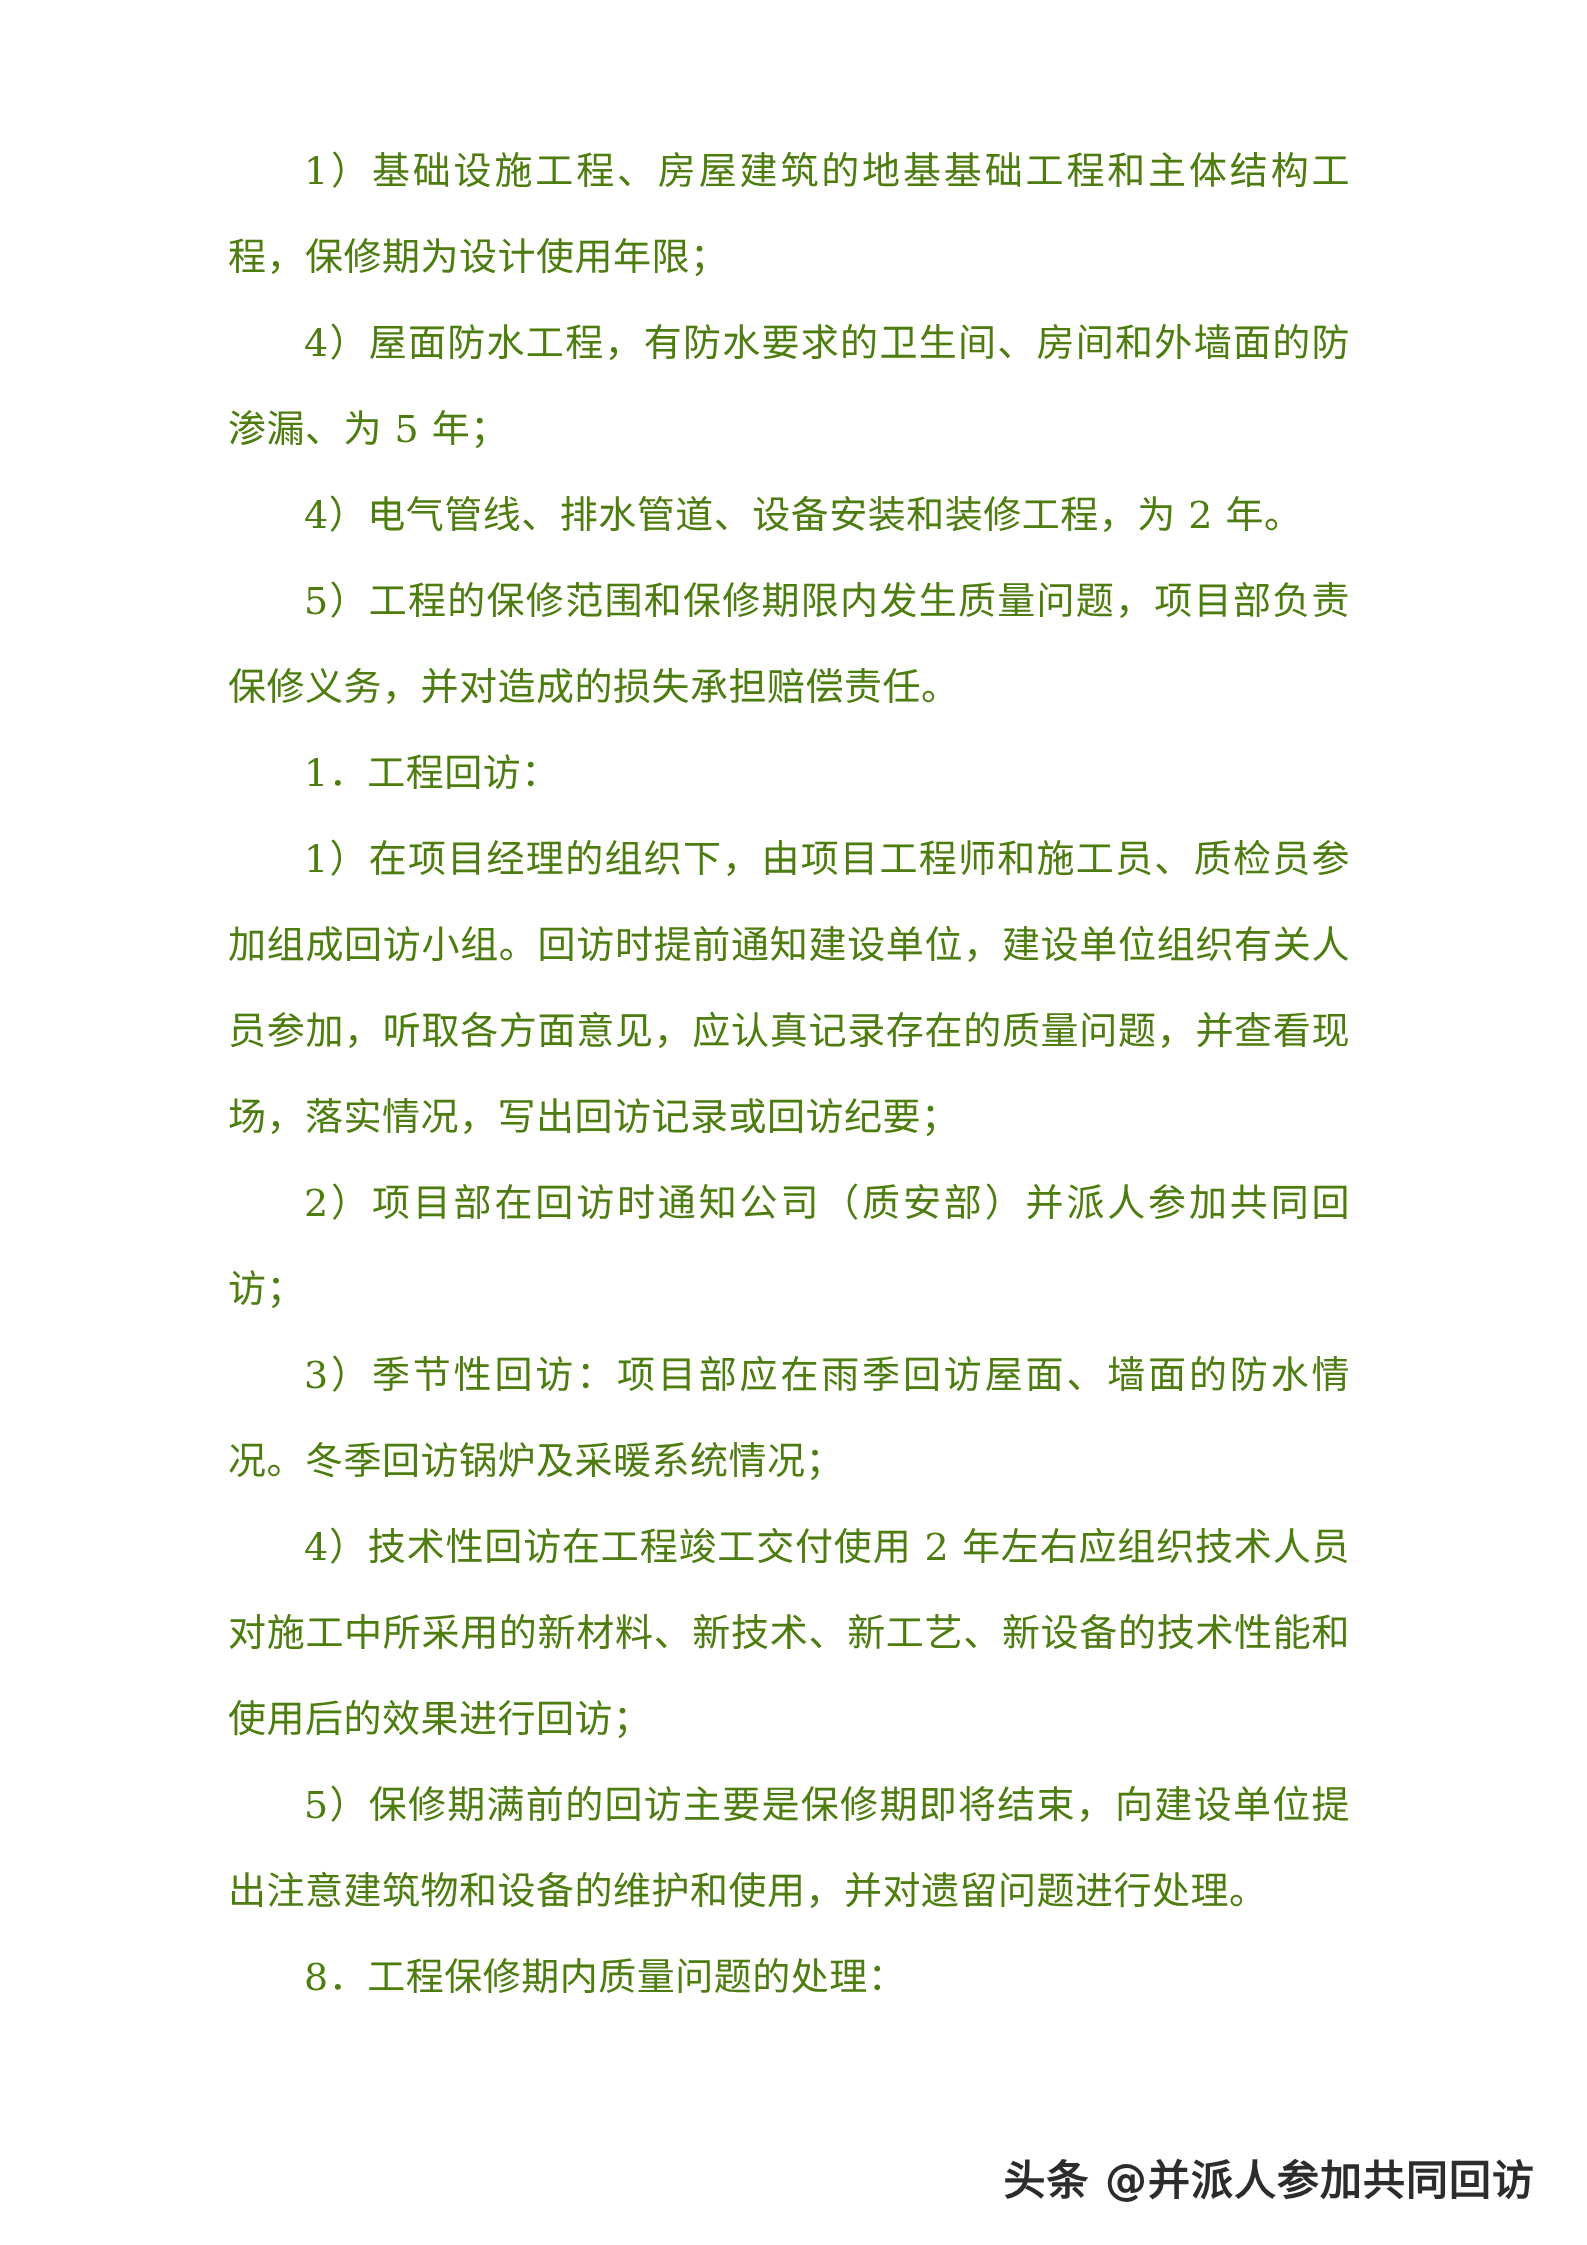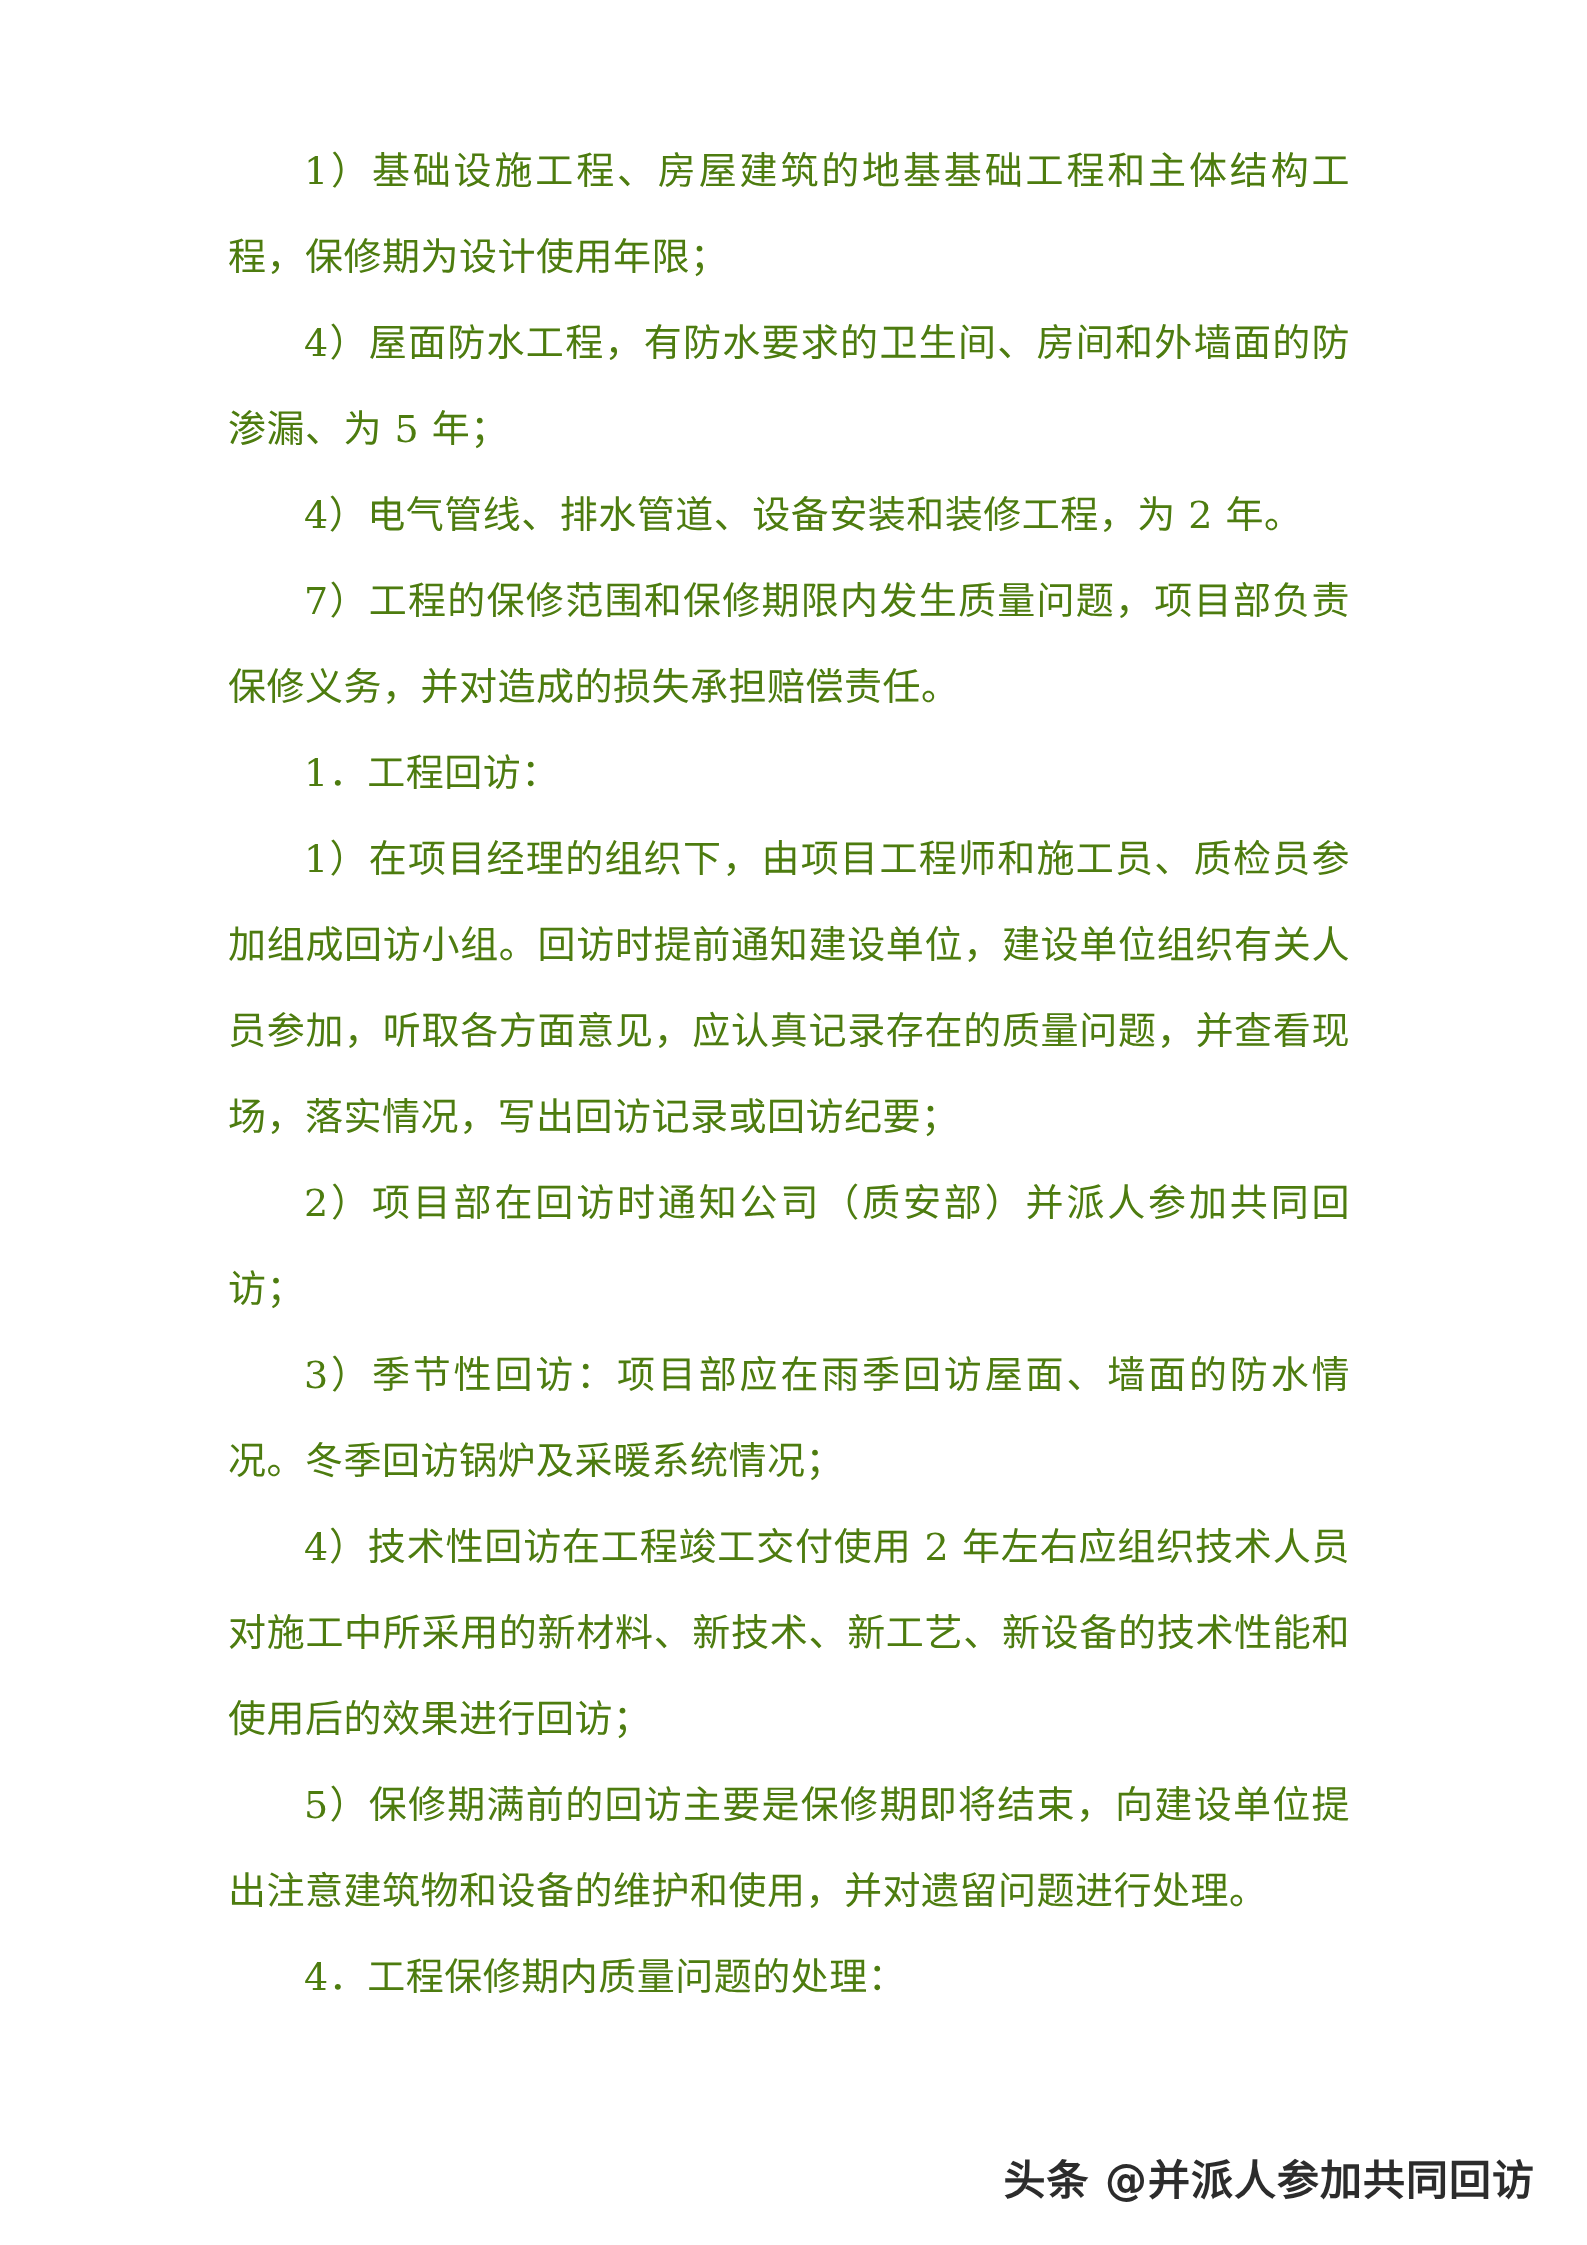--- a/index.html
+++ b/index.html
@@ -61,33 +61,33 @@
 
   <div class="doc-body">
 
     <p class="para indent">1）基础设施工程、房屋建筑的地基基础工程和主体结构工程，保修期为设计使用年限；</p>
 
     <p class="para indent">4）屋面防水工程，有防水要求的卫生间、房间和外墙面的防渗漏、为 5 年；</p>
 
 
     <p class="para indent">4）电气管线、排水管道、设备安装和装修工程，为 2 年。</p>
 
-    <p class="para indent">7）工程的保修范围和保修期限内发生质量问题，项目部负责保修义务，并对造成的损失承担赔偿责任。</p>
+    <p class="para indent">5）工程的保修范围和保修期限内发生质量问题，项目部负责保修义务，并对造成的损失承担赔偿责任。</p>
 
     <p class="para indent">1．工程回访：</p>
 
     <p class="para indent">1）在项目经理的组织下，由项目工程师和施工员、质检员参加组成回访小组。回访时提前通知建设单位，建设单位组织有关人员参加，听取各方面意见，应认真记录存在的质量问题，并查看现场，落实情况，写出回访记录或回访纪要；</p>
 
     <p class="para indent">2）项目部在回访时通知公司（质安部）并派人参加共同回访；</p>
 
     <p class="para indent">3）季节性回访：项目部应在雨季回访屋面、墙面的防水情况。冬季回访锅炉及采暖系统情况；</p>
 
     <p class="para indent">4）技术性回访在工程竣工交付使用 2 年左右应组织技术人员对施工中所采用的新材料、新技术、新工艺、新设备的技术性能和使用后的效果进行回访；</p>
 
     <p class="para indent">5）保修期满前的回访主要是保修期即将结束，向建设单位提出注意建筑物和设备的维护和使用，并对遗留问题进行处理。</p>
 
-    <p class="para indent">4．工程保修期内质量问题的处理：</p>
+    <p class="para indent">8．工程保修期内质量问题的处理：</p>
 
   </div>
 
   <div class="watermark">头条 @并派人参加共同回访</div>
 
 </div>
 
 </body></html>

